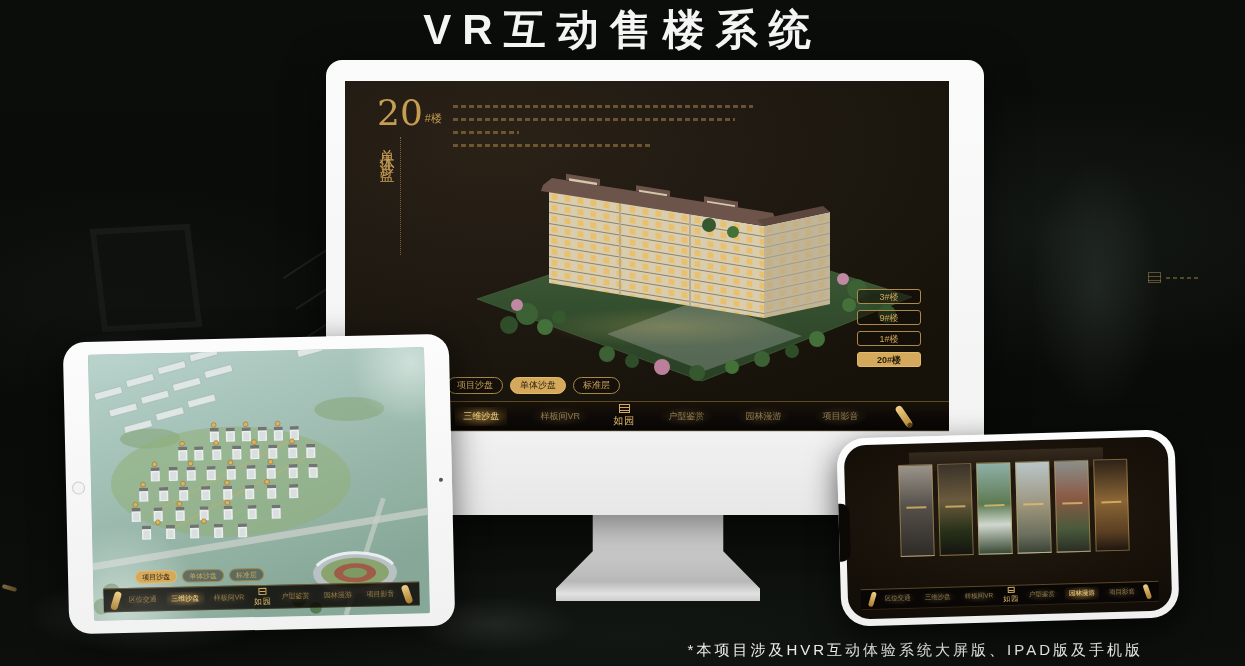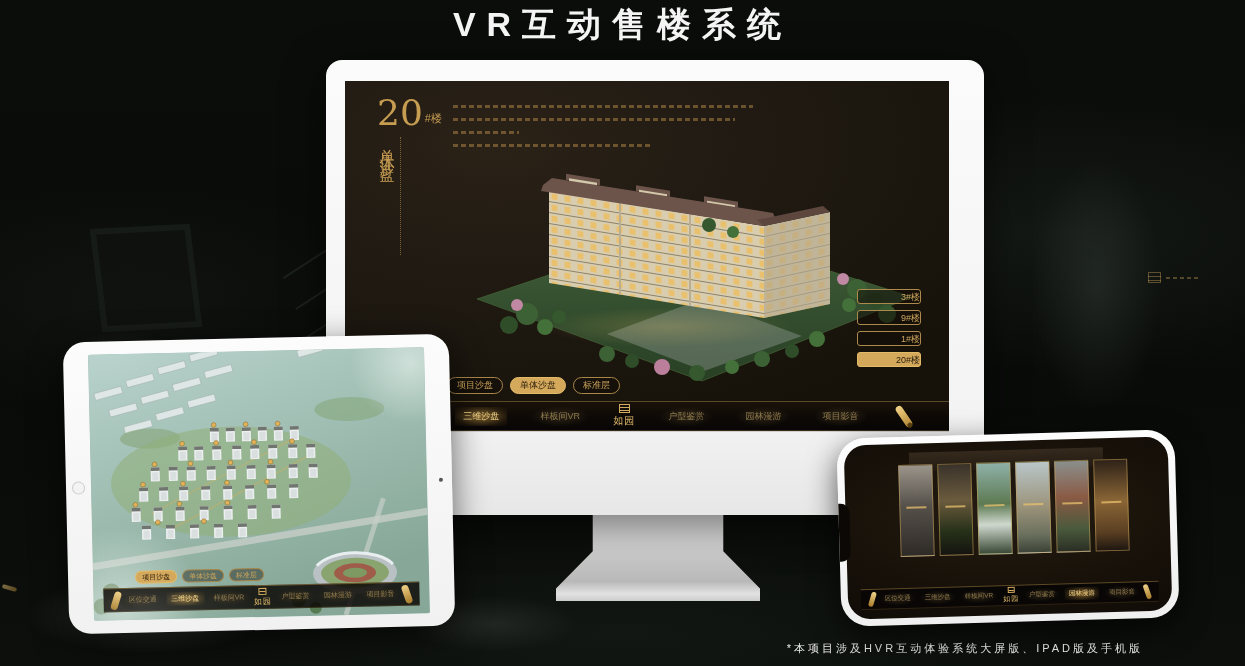--- a/index.html
+++ b/index.html
@@ -38,23 +38,23 @@
   .bg-cloud { position:absolute; z-index:7; pointer-events:none; }
   .bg-cloud.c1 { left:26px; top:576px; width:240px; height:78px;
     background:radial-gradient(closest-side, rgba(240,248,244,.12), transparent); }
   .bg-cloud.c2 { left:408px; top:596px; width:170px; height:56px;
     background:radial-gradient(closest-side, rgba(240,248,244,.08), transparent); }
   .bg-cloud.c3 { left:60px; top:330px; width:120px; height:60px;
     background:radial-gradient(closest-side, rgba(240,248,244,.06), transparent); }
 
   
   .page-title { position:absolute; top:2px; left:0; width:100%; text-align:center; z-index:3;
-    font-size:34px; font-weight:bold; letter-spacing:11px; color:#f4f4f4; }
+    font-size:42px; font-weight:bold; letter-spacing:11px; color:#f4f4f4; }
   .footer-note { position:absolute; top:641px; right:102px; z-index:4;
-    font-size:11px; letter-spacing:3px; color:#ececec;text-align:right; }
+    font-size:15px; letter-spacing:3px; color:#ececec;text-align:right; }
 
   
   .monitor-stand { position:absolute; left:556px; top:512px; width:204px; height:89px; z-index:1;
     background:linear-gradient(180deg,#ececec 0%, #d6d6d6 35%, #c2c2c2 62%, #b8b8b8 78%, #e2e2e2 92%, #cccccc 100%);
     clip-path:polygon(18% 0, 82% 0, 82% 44%, 100% 86%, 100% 100%, 0 100%, 0 86%, 18% 44%); }
   .monitor-frame { position:absolute; left:326px; top:60px; width:658px; height:455px; z-index:2;
     background:linear-gradient(180deg,#fbfbfb 0%, #f3f3f3 78%, #e7e7e7 100%);
     border-radius:16px; box-shadow:0 10px 40px rgba(0,0,0,.55); }
   .monitor-screen { position:absolute; left:19px; top:21px; width:604px; height:351px;
     background:radial-gradient(95% 85% at 25% 18%, #2b2217 0%, #201a13 45%, #161209 100%);
@@ -69,23 +69,23 @@
     font-family:"DejaVu Serif", serif; color:#c79d52; border-right:1px dotted rgba(199,157,82,.55); padding-right:4px; height:118px; }
   
   .ms-desc { position:absolute; left:108px; top:24px; }
   .ms-desc .dline { height:3px; margin-bottom:10px; opacity:.5;
     background:repeating-linear-gradient(90deg, rgba(195,150,78,.9) 0 5px, transparent 5px 8px); }
   .ms-desc .d1 { width:300px; } .ms-desc .d2 { width:282px; }
   .ms-desc .d3 { width:66px; }  .ms-desc .d4 { width:198px; }
 
   
   .ms-floorbtns { position:absolute; right:28px; top:208px; display:flex; flex-direction:column; gap:6px; width:64px; }
-  .floor-btn { height:15px; line-height:14px; text-align:right; font-size:9px;
+  .floor-btn { height:15px; line-height:14px; text-align:center; font-size:9px;
     border:1px solid #ad8a4b; border-radius:3px; color:#cda55c; background:rgba(18,13,7,.55); }
-  .floor-btn.selected { background:#d5a95c; border-color:#e3ba67; color:#241a0b; font-weight:normal; }
+  .floor-btn.selected { background:#d5a95c; border-color:#e3ba67; color:#241a0b; font-weight:bold; }
 
   
   .ms-subnav { position:absolute; left:102px; bottom:37px; display:flex; gap:7px; }
   .pill { font-size:9px; line-height:1; padding:3px 9px; border:1px solid #a9874b; border-radius:9px; color:#cda55c; background:rgba(15,11,6,.4); }
   .pill.selected { background:#d5a95c; border-color:#e3ba67; color:#2a1d0c; }
 
   
   .navbar { display:flex; align-items:center; justify-content:space-evenly;
     background:linear-gradient(180deg,#191209 0%, #0d0906 55%, #080604 100%);
     border-top:1px solid rgba(195,155,80,.45); border-bottom:1px solid rgba(195,155,80,.2); }

